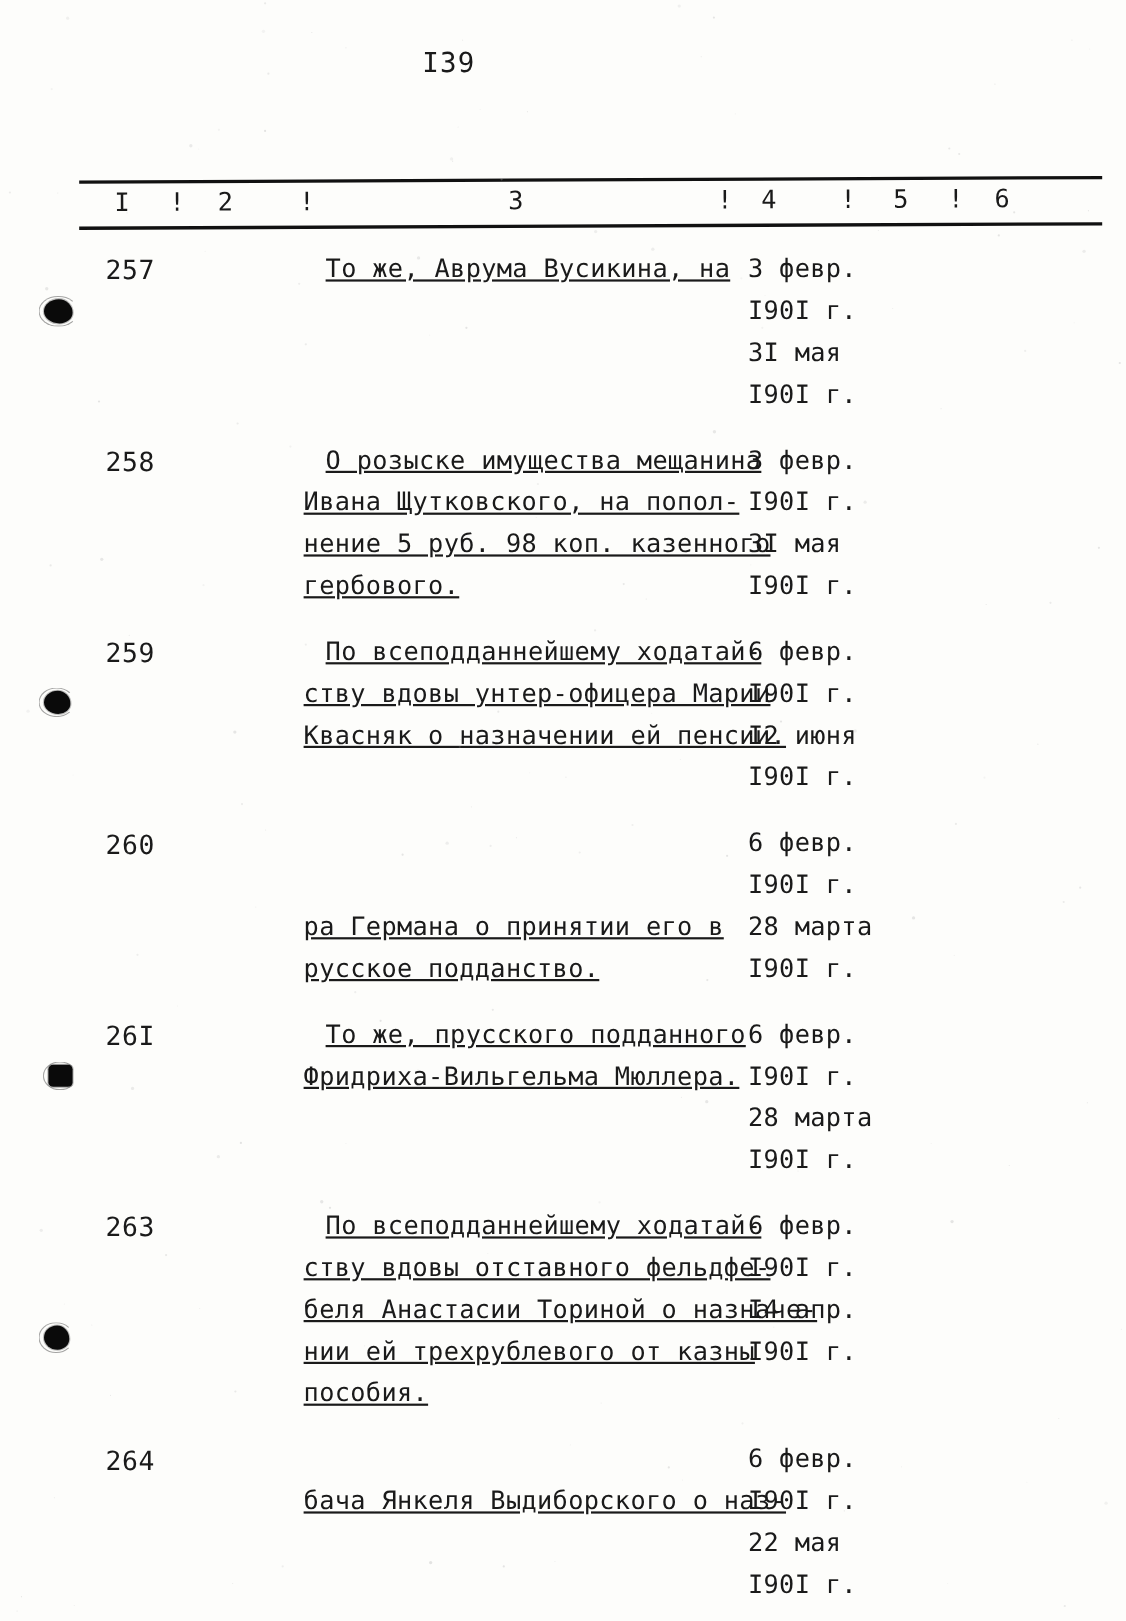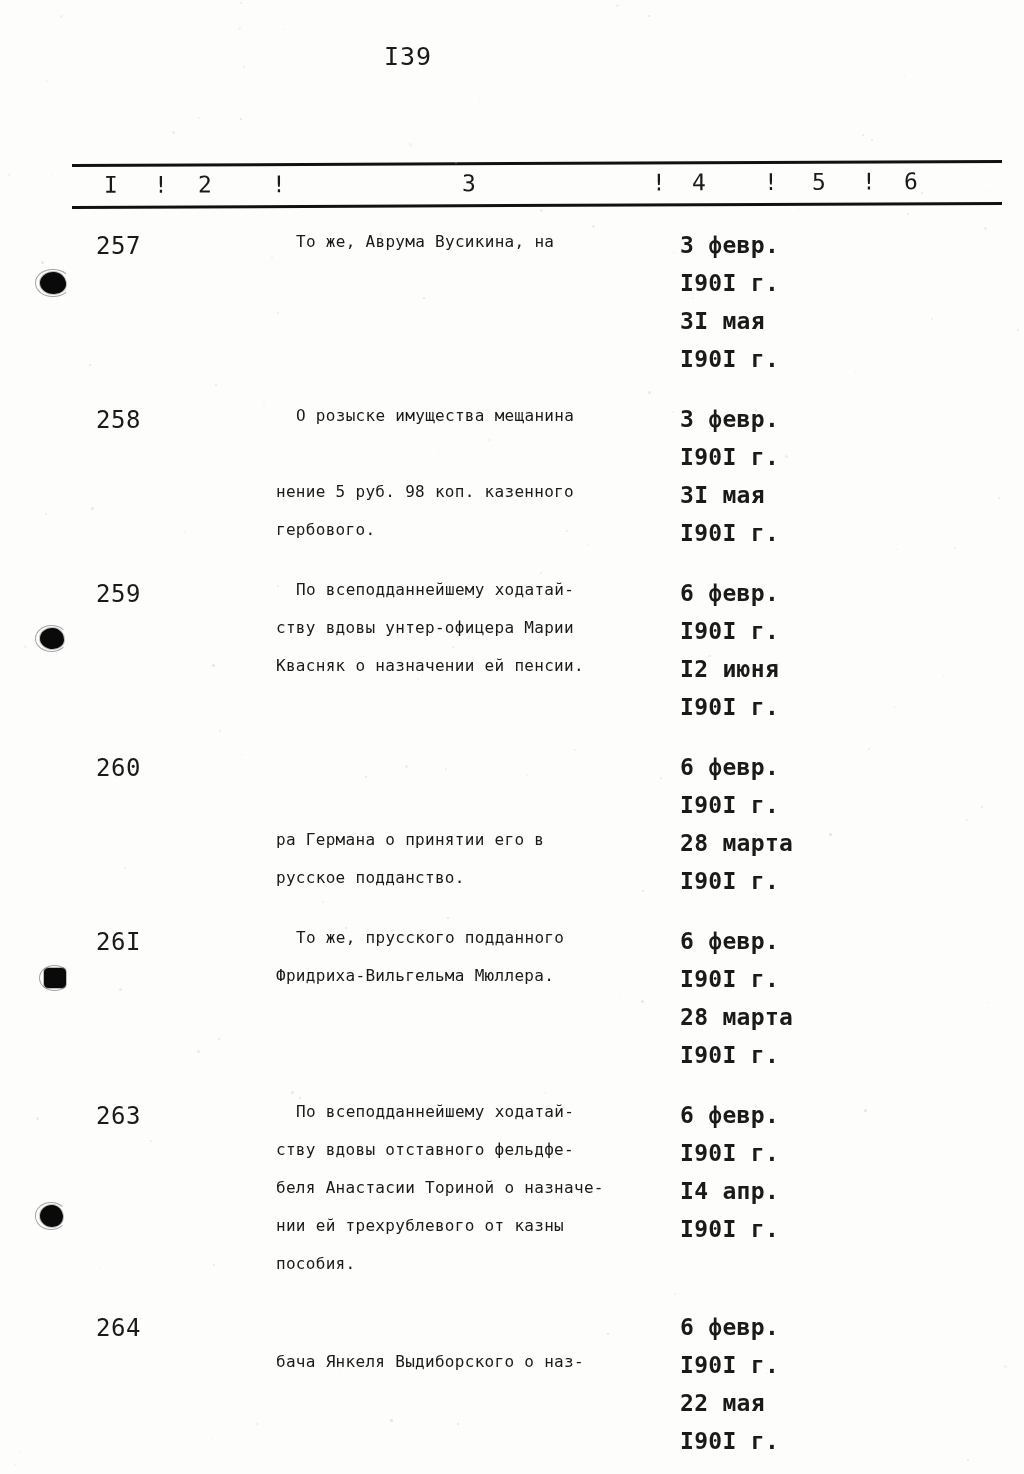--- a/index.html
+++ b/index.html
@@ -100,32 +100,32 @@
     left: 96px;
     top: 0;
     font-size: 24px;
     letter-spacing: 0.5px;
     white-space: pre;
   }
   .e-desc {
     position: absolute;
     left: 276px;
     top: 0;
-    font-size: 16px;
+    font-size: 23px;
     letter-spacing: 0.3px;
     white-space: pre;
+    text-decoration: underline;
   }
   .e-date {
     position: absolute;
     left: 680px;
     top: 0;
     font-size: 23px;
     letter-spacing: 0.3px;
     white-space: pre;
-    font-weight: bold;
   }
   .e-desc.indent { left: 296px; }
 
   
   .blot {
     position: absolute;
     background: #0a0a0a;
     border-radius: 52% 48% 46% 54% / 50% 56% 44% 50%;
     box-shadow: 0 0 0 1px rgba(0,0,0,.25);
   }
@@ -188,20 +188,21 @@
           <div class="e-date">I90I г.</div>
         </div>
       </div>
       <div class="entry">
         <div class="entry-row">
           <div class="e-num">258</div>
           <div class="e-desc indent">О розыске имущества мещанина</div>
           <div class="e-date">3 февр.</div>
         </div>
         <div class="entry-row">
+          <div class="e-desc">Ивана Щутковского, на попол-</div>
           <div class="e-date">I90I г.</div>
         </div>
         <div class="entry-row">
           <div class="e-desc">нение 5 руб. 98 коп. казенного</div>
           <div class="e-date">3I мая</div>
         </div>
         <div class="entry-row">
           <div class="e-desc">гербового.</div>
           <div class="e-date">I90I г.</div>
         </div>

